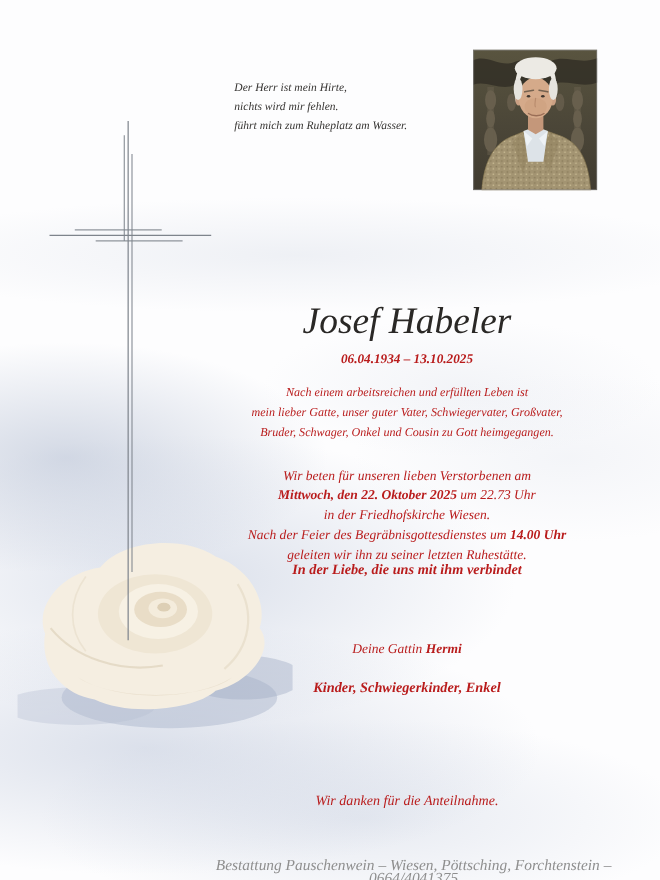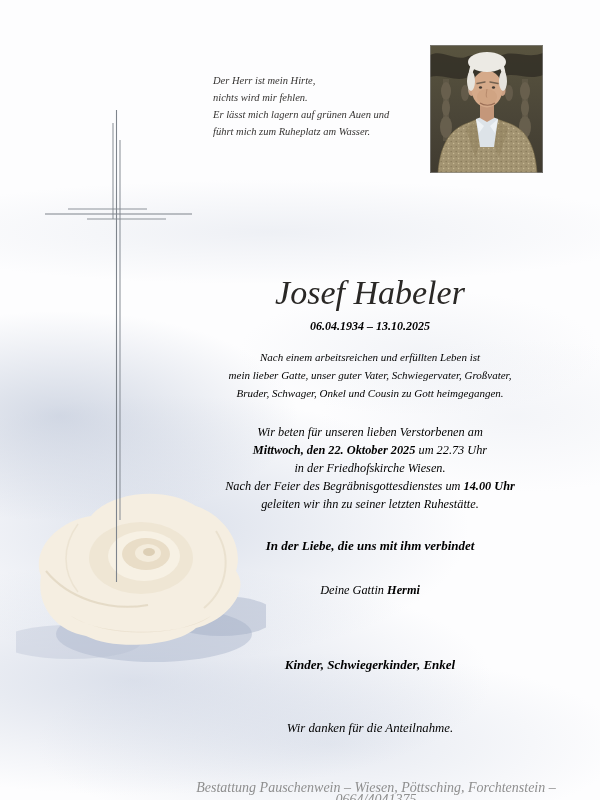--- a/index.html
+++ b/index.html
@@ -20,38 +20,38 @@
       radial-gradient(ellipse 280px 110px at 86% 52%, rgba(210,216,228,0.22), rgba(210,216,228,0) 70%),
       radial-gradient(ellipse 260px 90px at 70% 44%, rgba(205,212,225,0.22), rgba(205,212,225,0) 70%),
       #fdfdfe;
   }
 
   svg.layer { position:absolute; }
   .cross-svg { left:0; top:0; }
   .rose-svg  { left:16px; top:466px; }
   .photo-svg { left:430px; top:45px; }
 
-  .txt { position:absolute; font-style:italic; color:#000000; }
+  .txt { position:absolute; font-style:italic; color:#b91c1c; }
 
   .psalm { left:213px; top:72px; width:165px; font-size:10.5px; line-height:17px; color:#363432; }
   .psalm div { white-space:nowrap; }
   .psalm .ref { text-align:right; padding-right:10px; font-size:10px; }
 
   .col { left:172px; width:396px; text-align:center; }
 
   .name  { top:273px; font-size:34px; line-height:40px; color:#2a2826; }
   .dates { top:318px; font-size:12px; line-height:16px; font-weight:bold; }
 
   .announce { top:348px; font-size:11px; line-height:18px; }
   .service  { top:423px; font-size:12.3px; line-height:18px; }
   .b { font-weight:bold; }
 
-  .love      { top:537px; font-size:13px;   line-height:18px; font-weight:bold; }
+  .love      { top:509px; font-size:13px;   line-height:18px; font-weight:bold; }
   .wife      { top:581px; font-size:12.3px; line-height:18px; }
-  .family    { top:616px; font-size:13px;   line-height:18px; font-weight:bold;margin-top:40px; }
+  .family    { top:616px; font-size:13px;   line-height:18px; font-weight:bold; }
   .relatives { top:649px; font-size:13px;   line-height:18px; font-weight:bold; }
   .thanks    { top:719px; font-size:12.8px; line-height:18px; }
 
   .footer { left:176px; top:782px; width:400px; text-align:center;
             font-size:14px; line-height:12px; color:#8e8e8e; }
 </style>
 </head>
 <body>
 
 <div class="page">
@@ -132,21 +132,20 @@
     <ellipse cx="50.5" cy="42.5" rx="1.6" ry="1.2" fill="#423830"></ellipse>
     <ellipse cx="63.5" cy="42.5" rx="1.6" ry="1.2" fill="#423830"></ellipse>
     <path d="M57,44 C56.3,48 55.8,51 56.8,52.5" stroke="#b78a6c" stroke-width="1" fill="none"></path>
     <path d="M50,58 C54,61 61,61 65,58" stroke="#9a6e56" stroke-width="1.2" fill="none"></path>
     <rect x="0.5" y="0.5" width="112" height="127" fill="none" stroke="#8f8f8f" opacity="0.6"></rect>
   </svg>
 
   <div class="txt psalm">
     <div>Der Herr ist mein Hirte,</div>
     <div>nichts wird mir fehlen.</div>
-    <div>Er lässt mich lagern auf grünen Auen und</div>
     <div>führt mich zum Ruheplatz am Wasser.</div>
   </div>
 
   <div class="txt col name">Josef Habeler</div>
   <div class="txt col dates">06.04.1934 – 13.10.2025</div>
 
   <div class="txt col announce">
     <div>Nach einem arbeitsreichen und erfüllten Leben ist</div>
     <div>mein lieber Gatte, unser guter Vater, Schwiegervater, Großvater,</div>
     <div>Bruder, Schwager, Onkel und Cousin zu Gott heimgegangen.</div>

